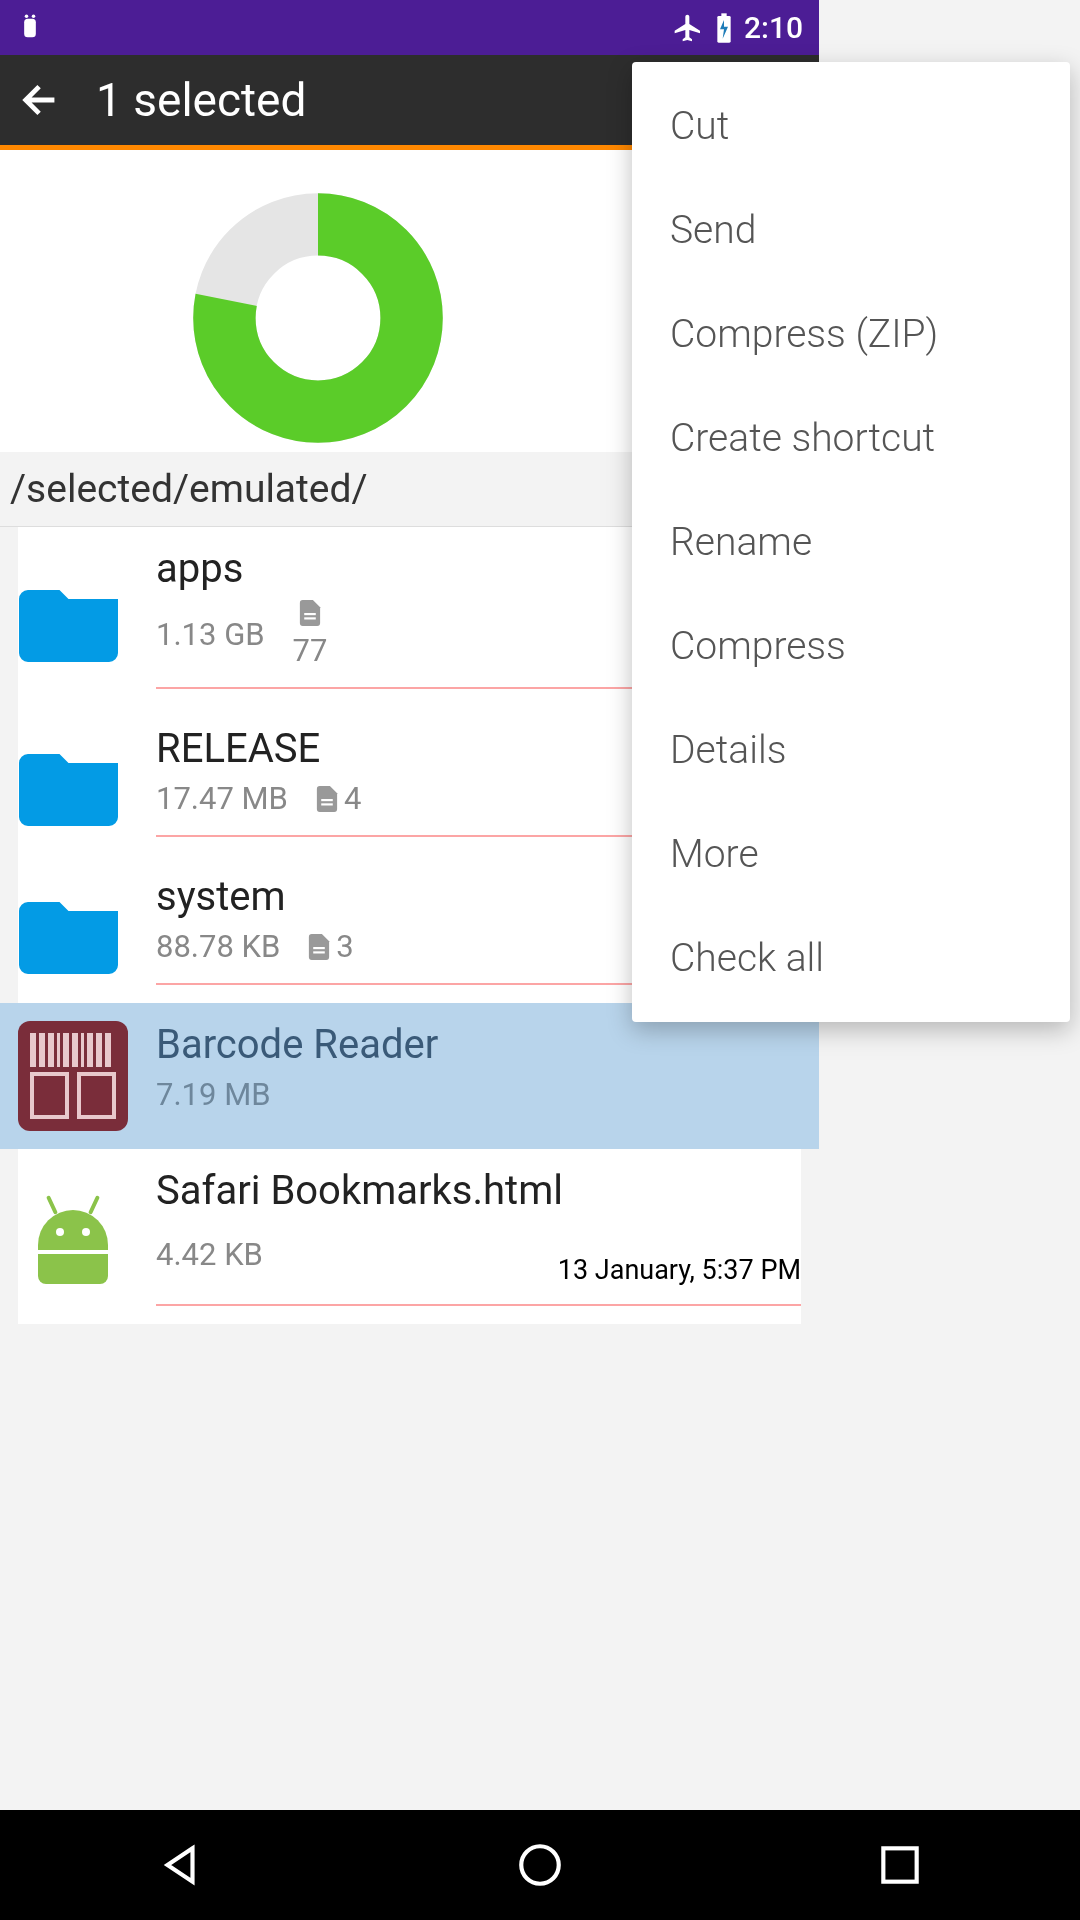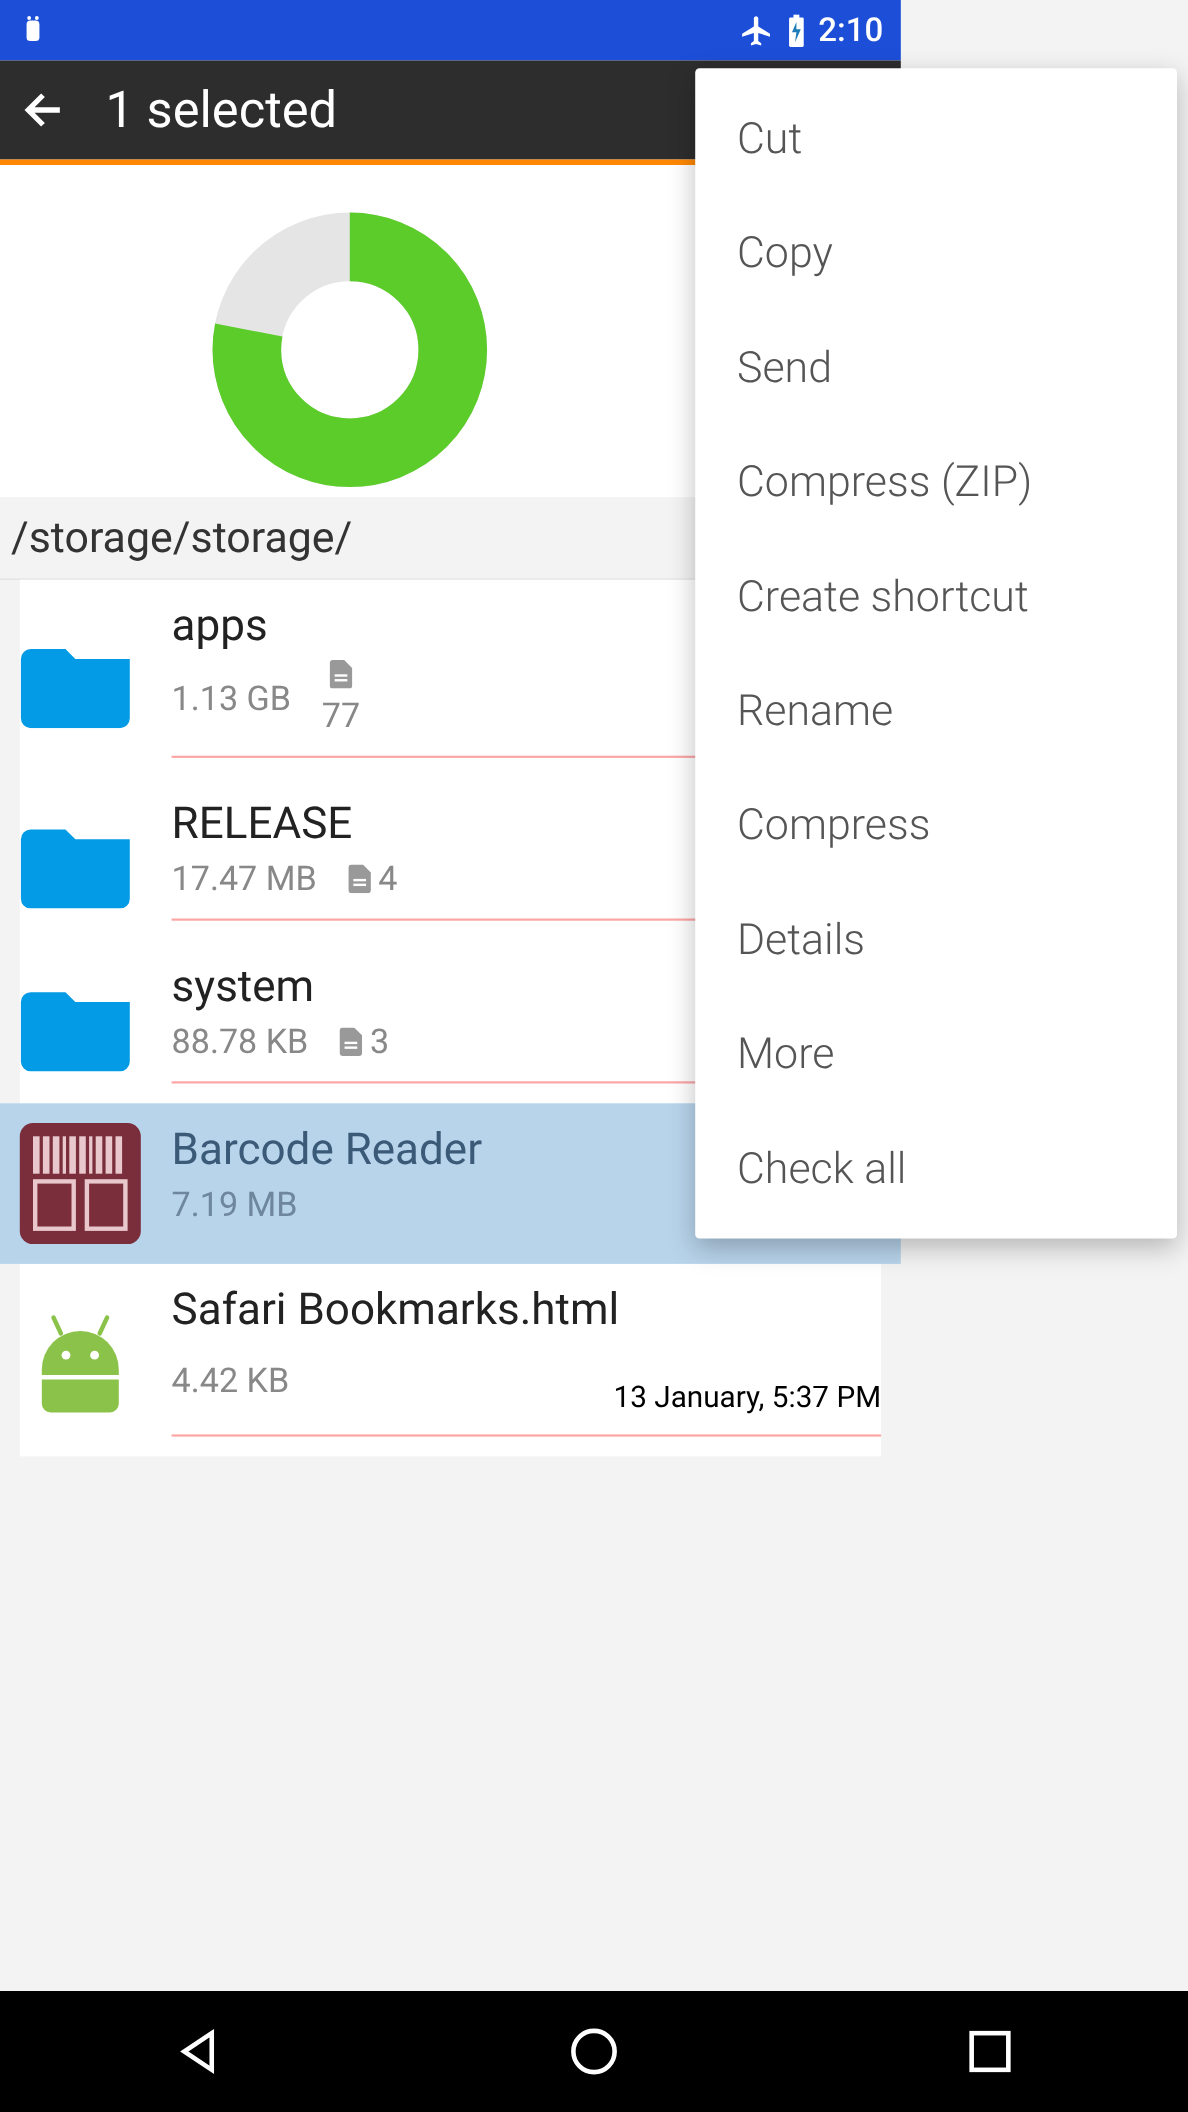--- a/index.html
+++ b/index.html
@@ -1,19 +1,19 @@
 <!DOCTYPE html>
 <html><head>
 <meta charset="utf-8">
 <style>
   * { box-sizing: border-box; margin: 0; padding: 0; }
   html, body { width: 819px; height: 1456px; overflow: hidden; font-family: -apple-system, BlinkMacSystemFont, "Segoe UI", Roboto, sans-serif; background: #f3f3f3; }
   
   .status-bar {
-    height: 55px; background: #1d4ed8; color: #fff; display: flex;
+    height: 55px; background: #4c1d95; color: #fff; display: flex;
     align-items: center; padding: 0 16px; justify-content: space-between; text-align: center;
   }
   .status-left { display: flex; align-items: center; }
   .status-right { display: flex; align-items: center; gap: 10px; font-size: 30px; font-weight: 500; }
   
   .top-bar {
     height: 90px; background: #2d2d2d; display: flex; align-items: center;
     padding: 0 18px; gap: 32px;
   }
   .back-arrow { color: #fff; }
@@ -125,21 +125,21 @@
 <div class="storage-panel">
   <div class="donut">
     <svg width="260" height="260" viewBox="0 0 100 100">
       <circle cx="50" cy="50" r="36" fill="none" stroke="#e5e5e5" stroke-width="24"></circle>
       <circle cx="50" cy="50" r="36" fill="none" stroke="#5bcc29" stroke-width="24" stroke-dasharray="176.4 226.2" stroke-linecap="butt"></circle>
     </svg>
   </div>
 
 </div>
 
-<div class="path-bar">/storage/storage/</div>
+<div class="path-bar">/selected/emulated/</div>
 
 <div class="file-list">
 
   <div class="file-row">
     <div class="file-icon">
       <svg width="110" height="90" viewBox="0 0 24 20" fill="#039be5">
           <path d="M2 4 h7 l2 2 h11 v12 a2 2 0 0 1 -2 2 H2 a2 2 0 0 1 -2 -2 V6 a2 2 0 0 1 2 -2 z"></path>
         </svg>
     </div>
     <div class="file-body">
@@ -246,21 +246,20 @@
         <span>4.42 KB</span>
         <span class="file-meta-right">13 January, 5:37 PM</span>
       </div>
     </div>
   </div>
 
 </div>
 
 <div class="popup-menu">
   <div class="menu-item">Cut</div>
-  <div class="menu-item">Copy</div>
   <div class="menu-item">Send</div>
   <div class="menu-item">Compress (ZIP)</div>
   <div class="menu-item">Create shortcut</div>
   <div class="menu-item">Rename</div>
   <div class="menu-item">Compress</div>
   <div class="menu-item">Details</div>
   <div class="menu-item">More</div>
   <div class="menu-item">Check all</div>
 </div>
 

